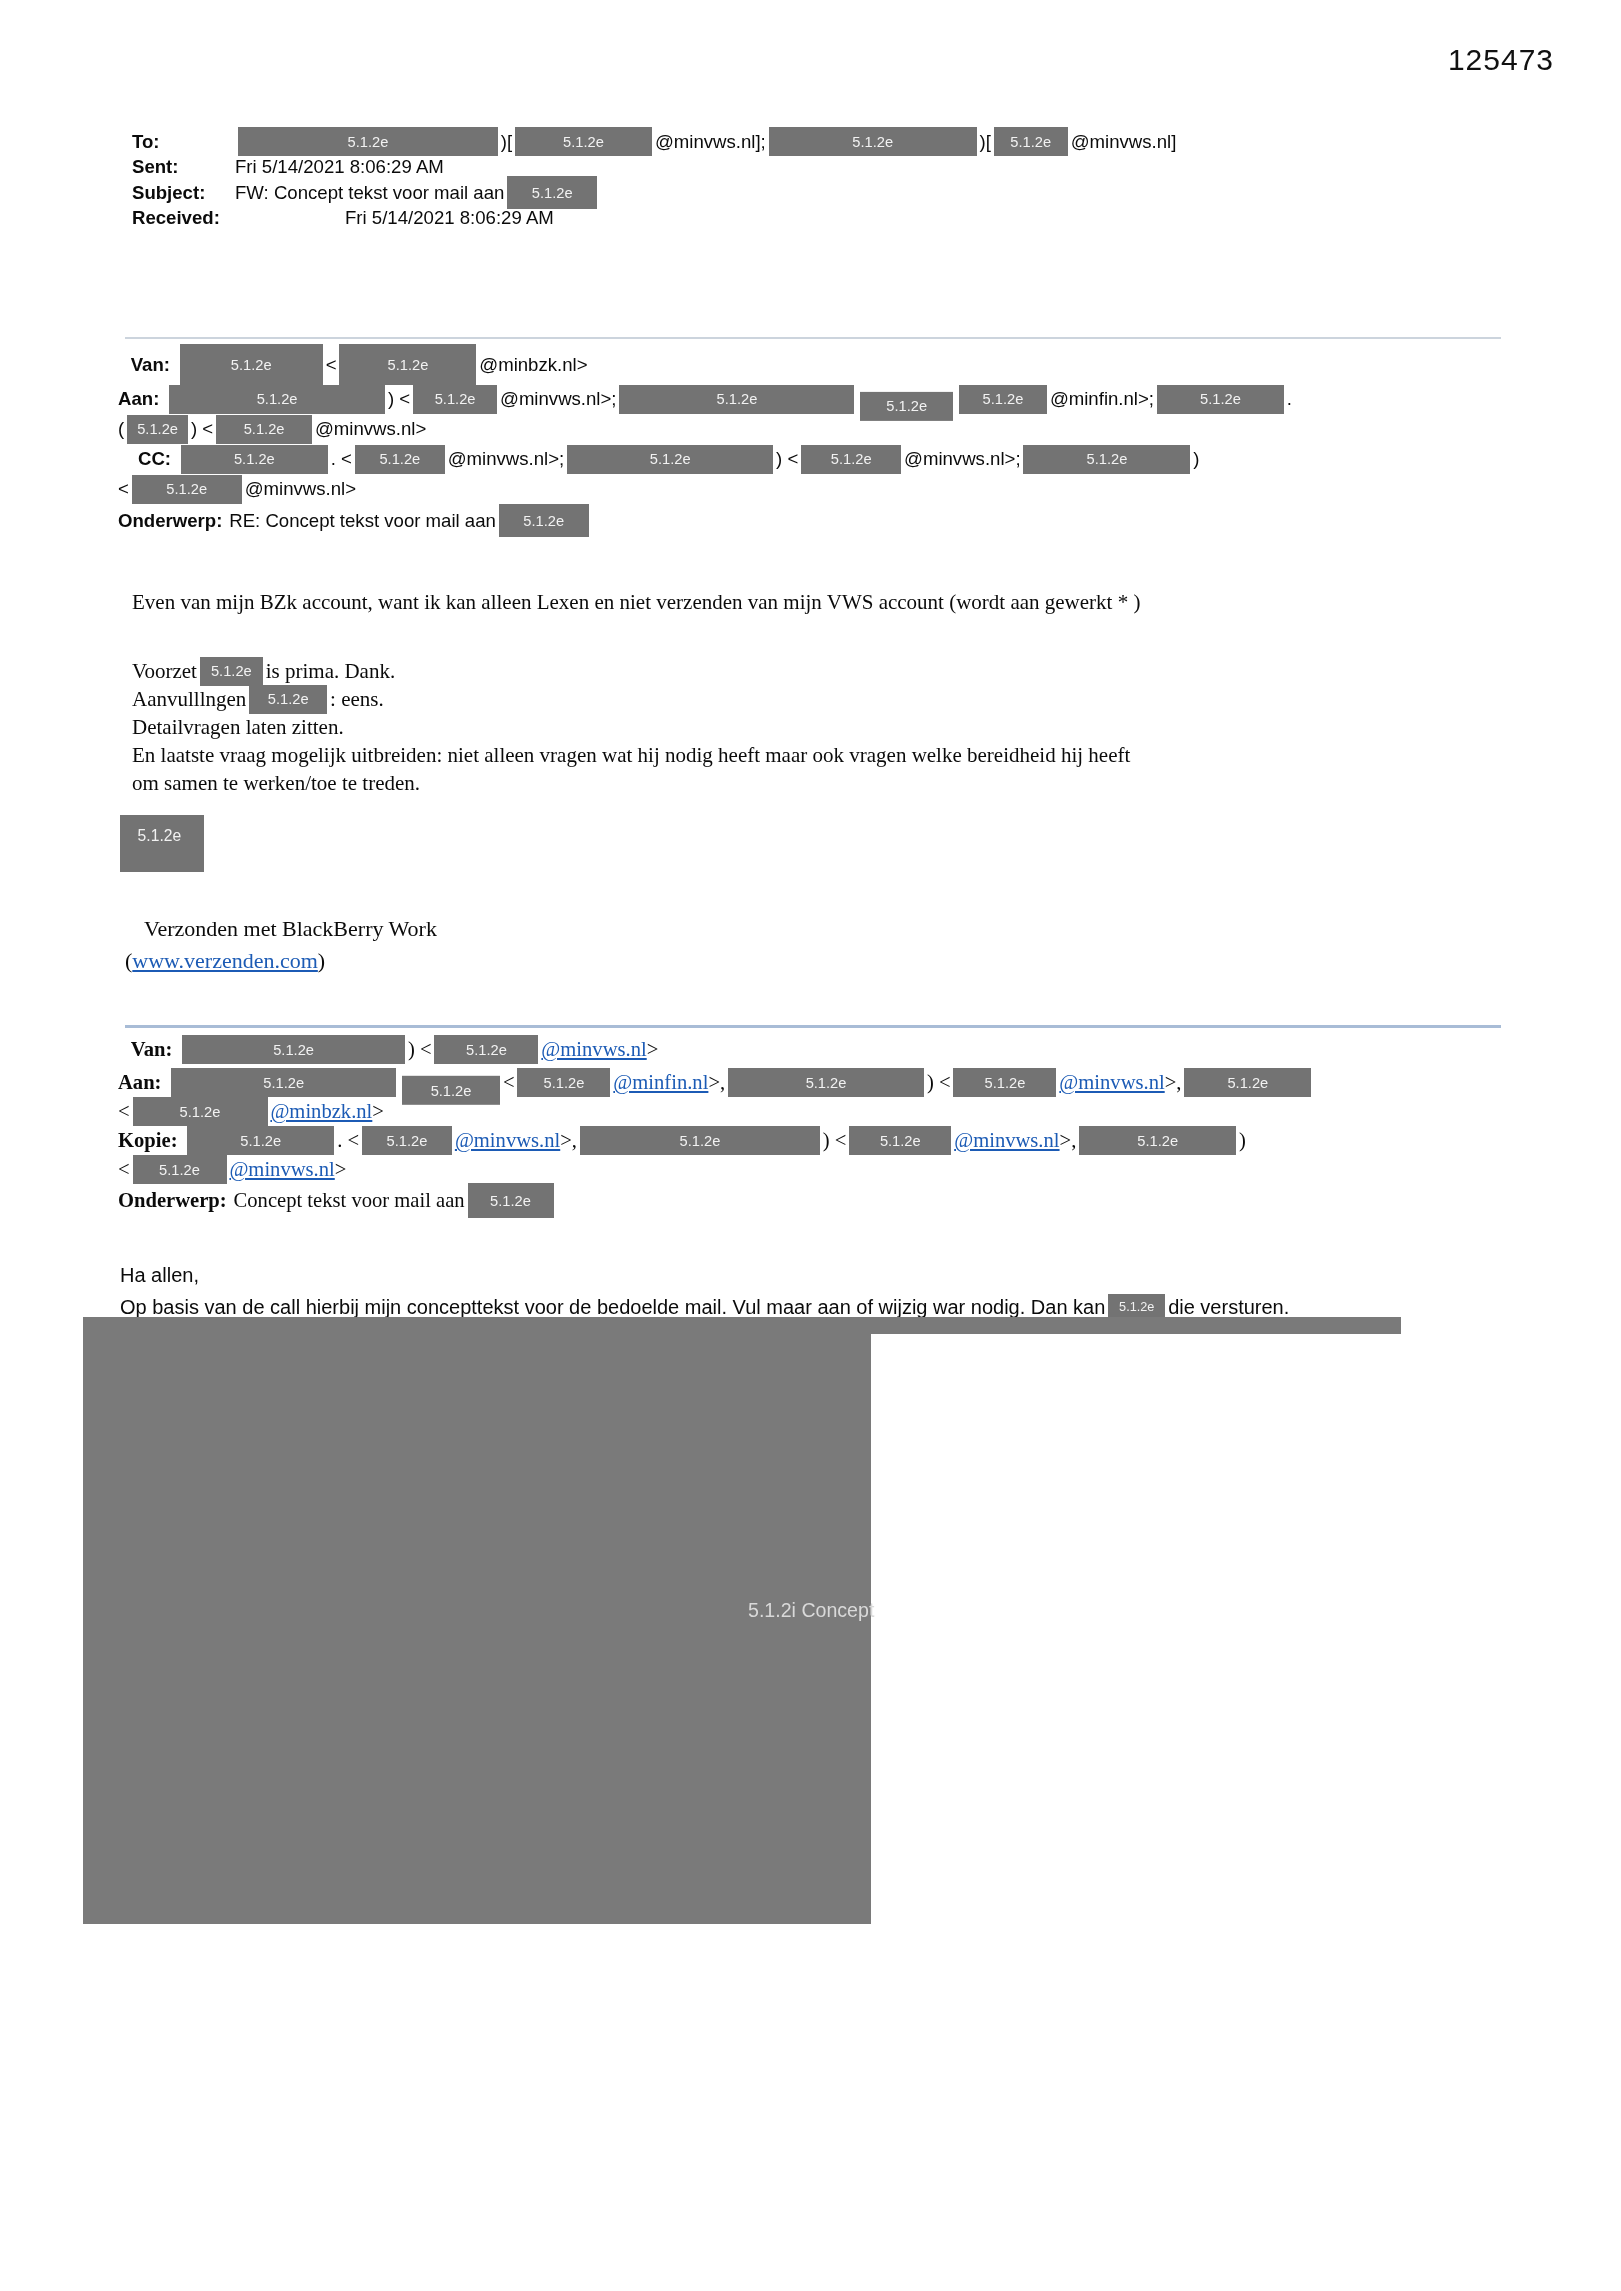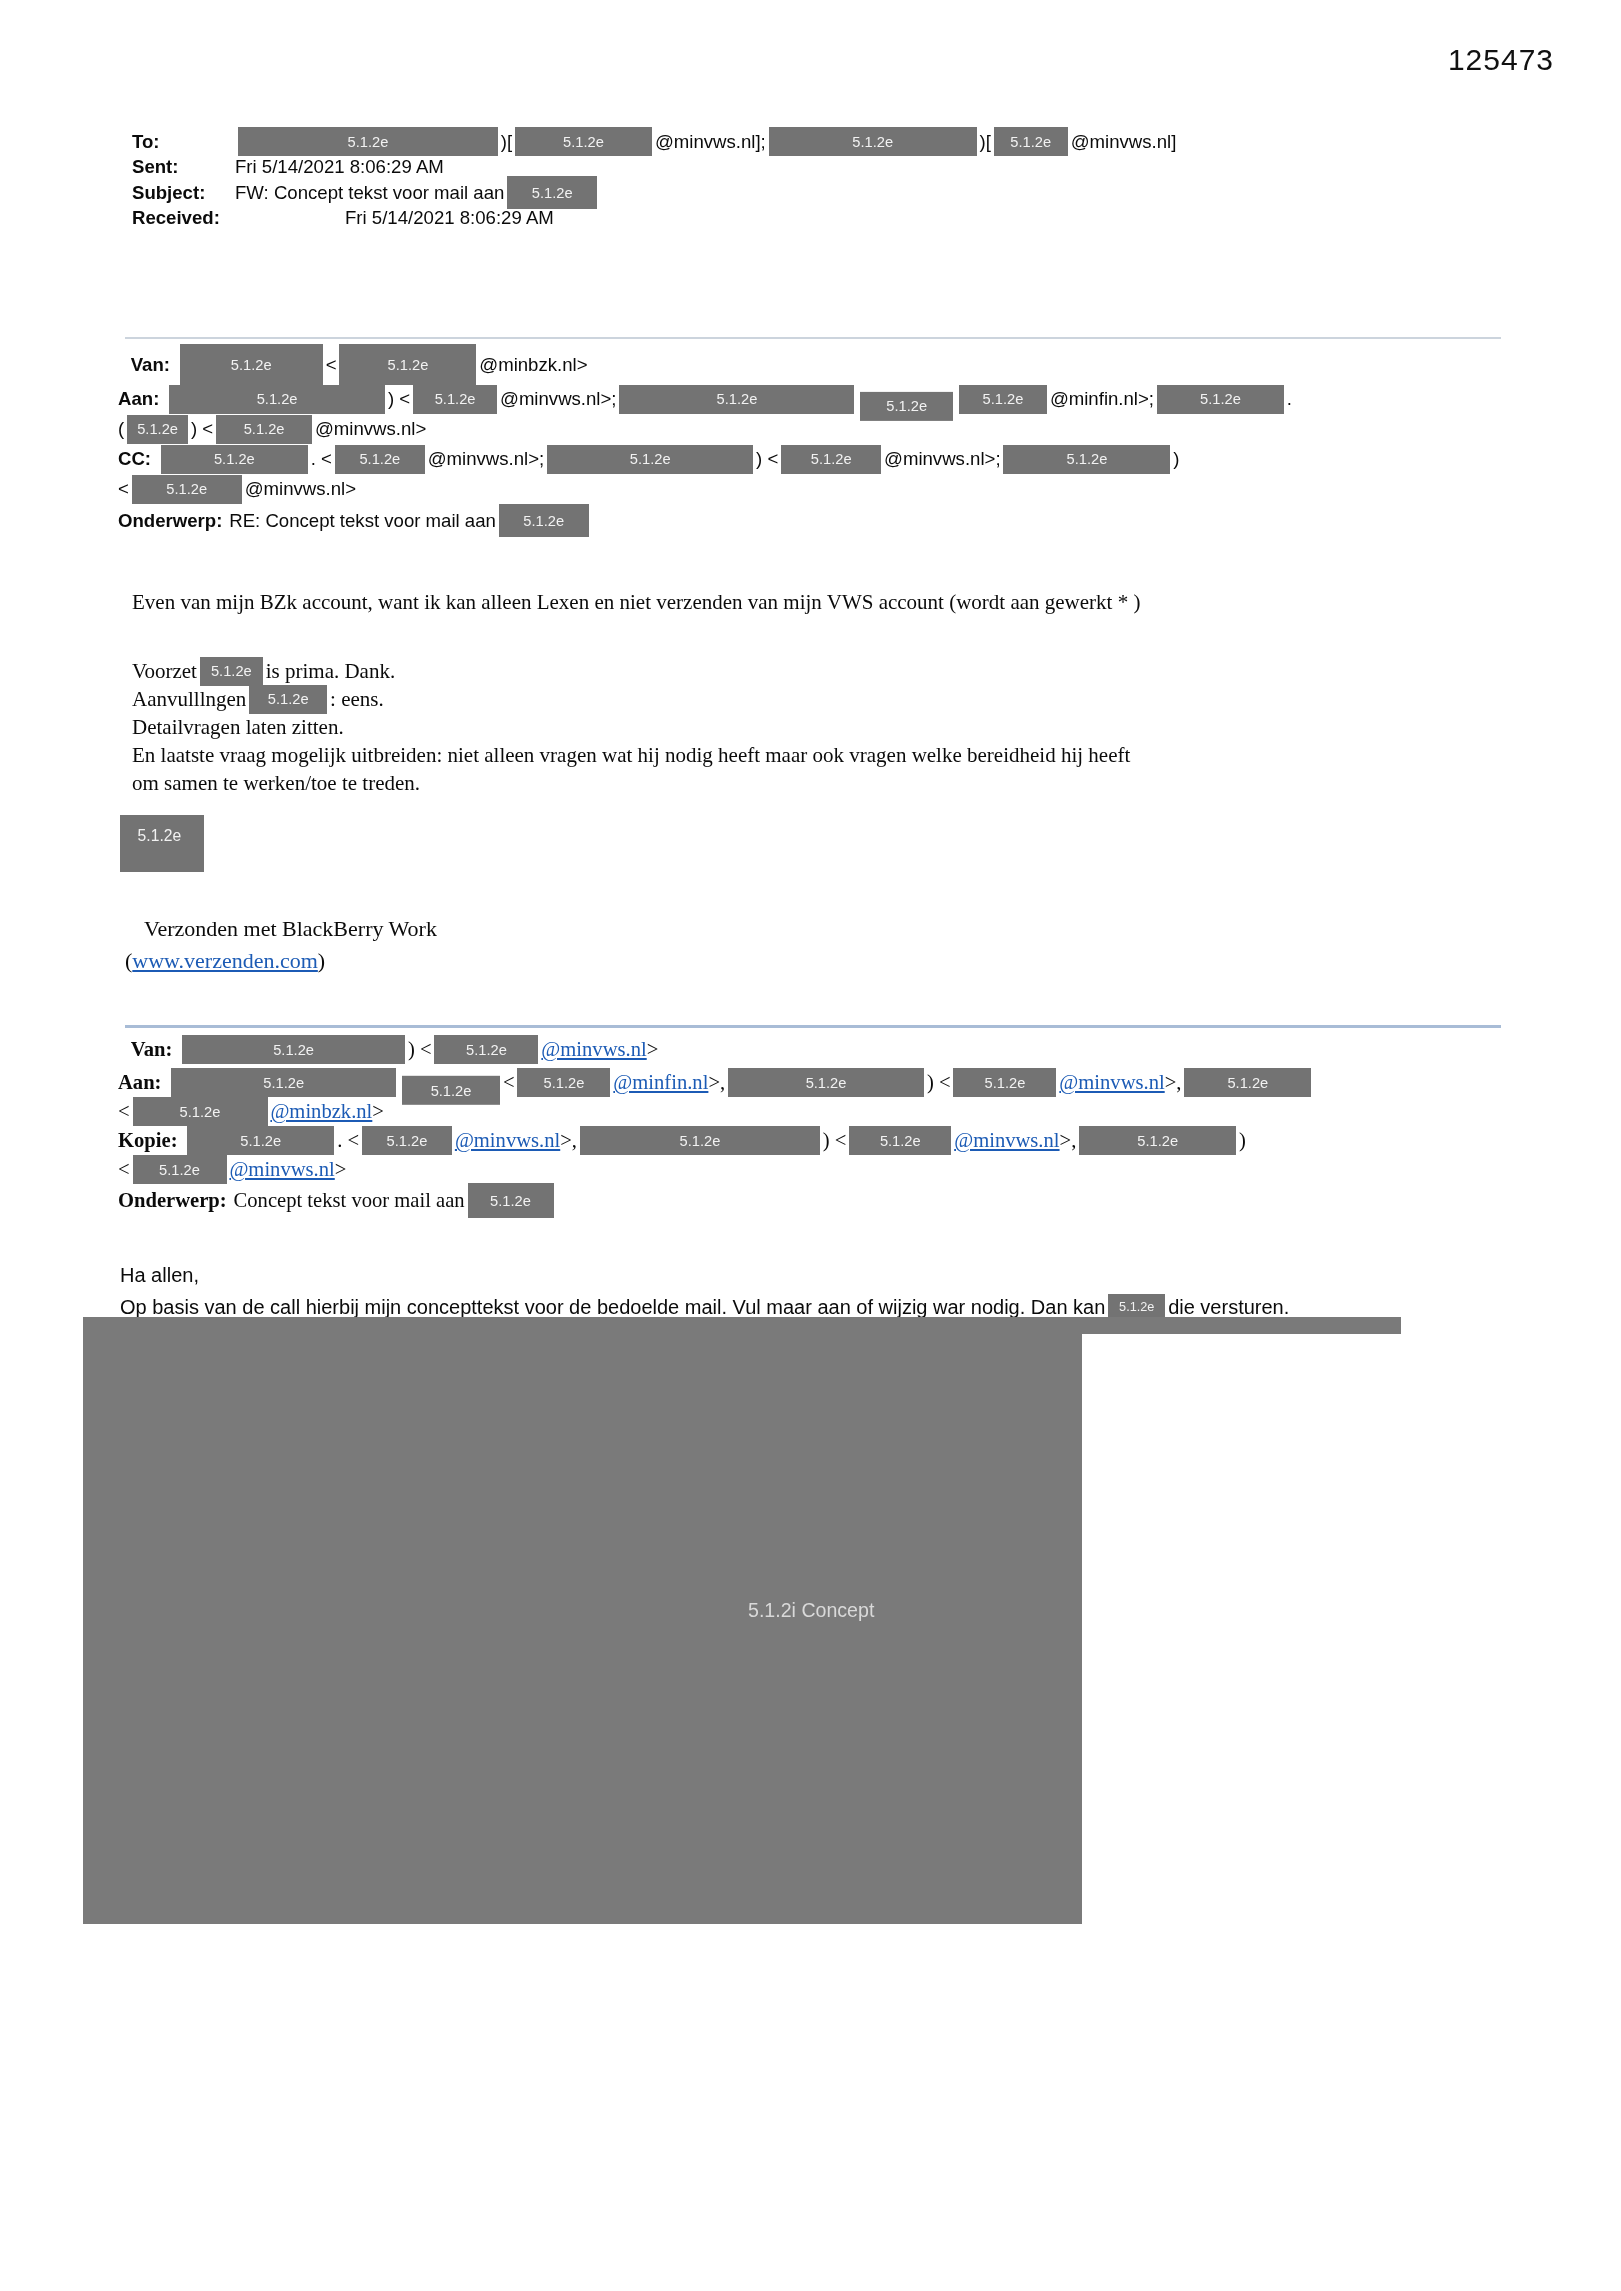--- a/index.html
+++ b/index.html
@@ -28,21 +28,21 @@
   .oval.indent { margin-left:110px; }
 
   .hr1 { position:absolute; left:125px; top:337px; width:1376px; height:2px; background:#ccd4dd; }
   .hr2 { position:absolute; left:125px; top:1025px; width:1376px; height:2.9px; background:#a8bcd6; }
 
   
   .fwd1 { position:absolute; left:118px; top:345px; font-size:18.6px; }
   .fwd1 .fline { display:flex; align-items:center; white-space:nowrap; }
   .fwd1 .l0 { height:39px; padding-left:12.7px; }
   .fwd1 .l1 { height:29px; } .fwd1 .l2 { height:30px; } .fwd1 .l3 { height:30px; }
-  .fwd1 .l4 { height:30px; } .fwd1 .l5 { height:30px; } .fwd1 .l6 { height:33px; }
+  .fwd1 .l4 { height:30px;margin-left:20px; } .fwd1 .l5 { height:30px; } .fwd1 .l6 { height:33px; }
   .flabel { font-weight:bold; margin-right:6.9px; }
 
   
   .body1 { position:absolute; left:132px; top:588px; font-family:"Liberation Serif", serif; font-size:21px;text-align:center; }
   .body1 .bline { display:flex; align-items:center; height:28px; white-space:nowrap; margin:0; }
   .body1 .gap { margin-bottom:41px; }
 
   .lone-redact {
     position:absolute; left:120px; top:815px; width:84px; height:57px;
     background:#737373; color:#f2f2f2; font-family:"Liberation Sans", sans-serif;
@@ -59,21 +59,21 @@
   .fwd2 .l1 { height:29px; } .fwd2 .l2 { height:29px; } .fwd2 .l3 { height:29px; }
   .fwd2 .l4 { height:29px; } .fwd2 .l5 { height:29px; } .fwd2 .l6 { height:33px; }
 
   
   .body2 { position:absolute; left:120px; top:1260px; font-size:20px; }
   .body2 .bline { display:flex; align-items:center; white-space:nowrap; margin:0; }
   .body2 .b1 { height:31px; } .body2 .b2 { height:33px; }
 
   
   .strip { position:absolute; left:83px; top:1317px; width:1318px; height:16.7px; background:#7a7a7a; }
-  .bigblock { position:absolute; left:83px; top:1317px; width:999px; height:607px; background:#7a7a7a; }
+  .bigblock { position:absolute; left:83px; top:1317px; width:788px; height:607px; background:#7a7a7a; }
   .block-label {
     position:absolute; left:665px; top:282px; color:#d9d9d9;
     font-family:"Liberation Sans", sans-serif; font-size:19.6px; white-space:nowrap;
   }
 </style>
 </head>
 <body>
 
 <div class="page">
 

